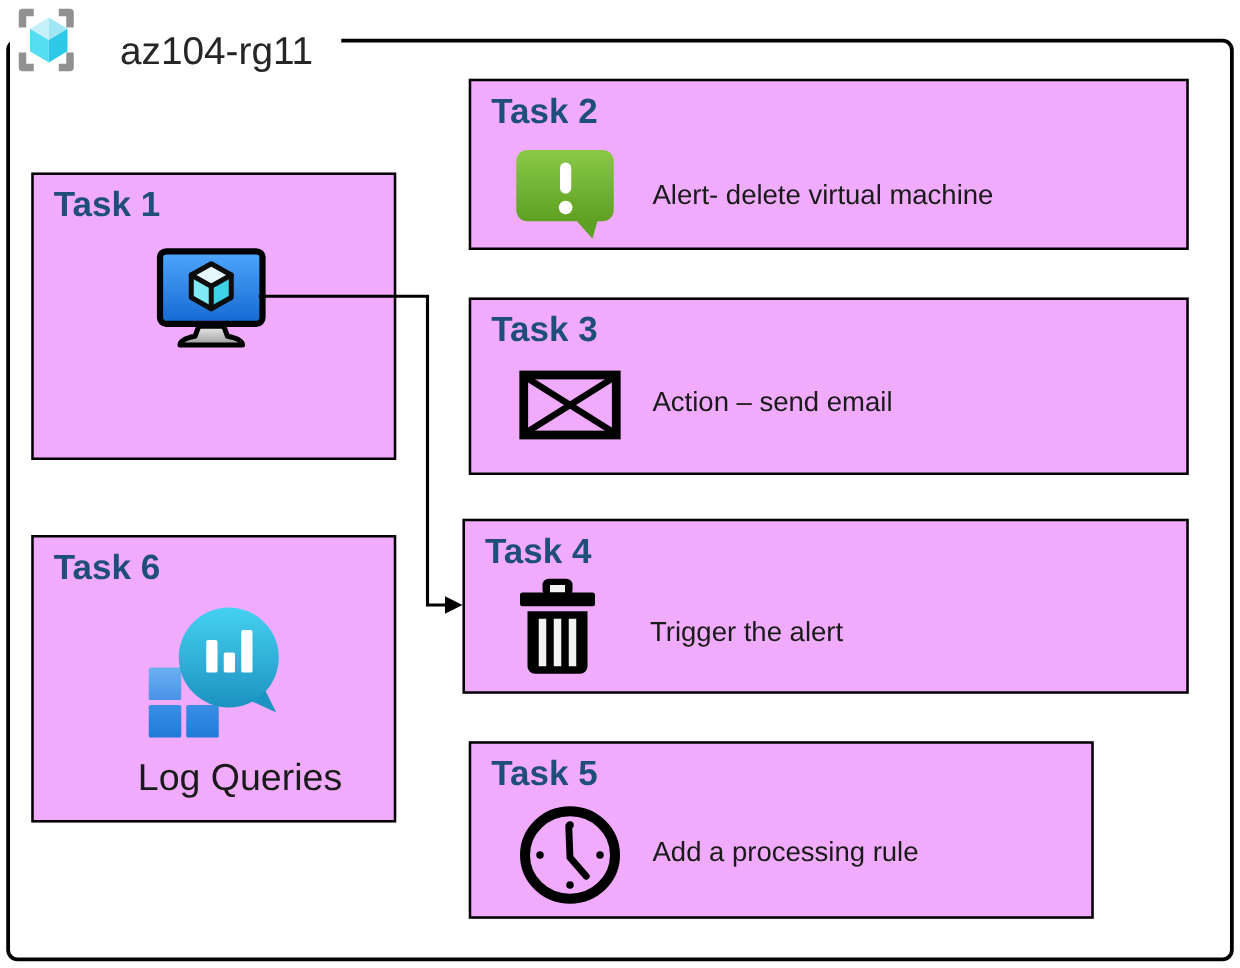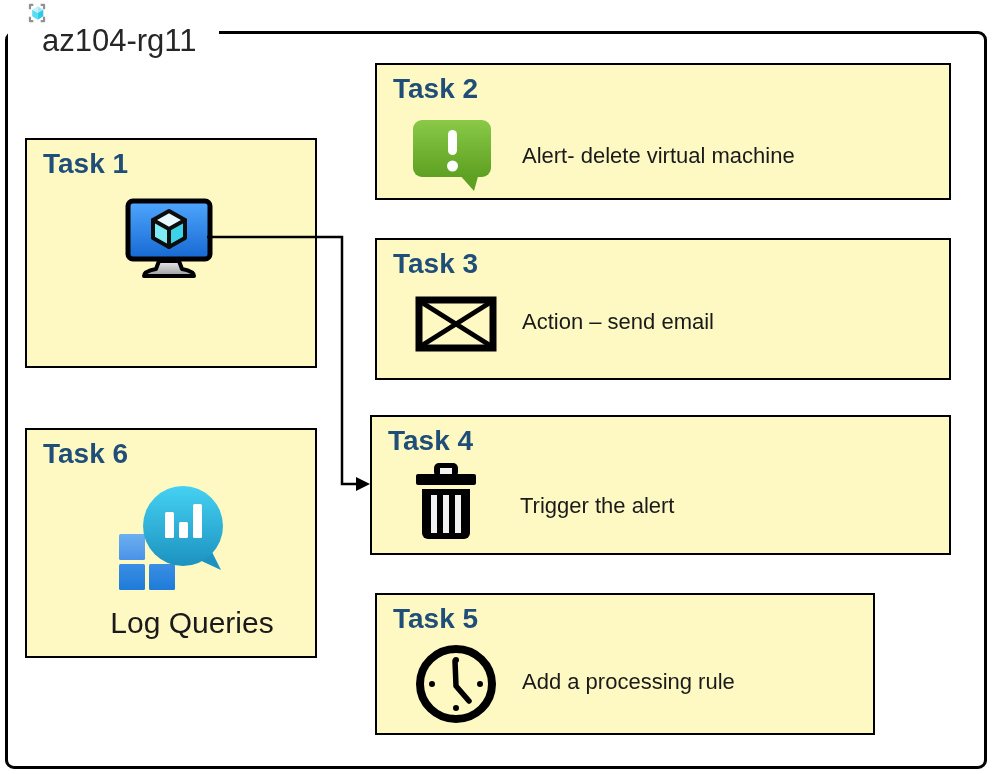--- a/index.html
+++ b/index.html
@@ -5,26 +5,26 @@
   html,body{margin:0;padding:0;background:#ffffff;}
   .canvas{
     position:relative;width:992px;height:774px;background:#ffffff;overflow:hidden;
     font-family:"Liberation Sans", sans-serif;
   }
   .outer-rect{
     position:absolute;left:5px;top:31px;width:982px;height:738px;
     border:3px solid #000;border-radius:9px;box-sizing:border-box;background:transparent;
   }
   .rg-header{
-    position:absolute;left:8px;top:3px;display:flex;align-items:flex-start;
-    background:#ffffff;padding:0 22px 0 2px;z-index:4;height:56px;flex-direction:column;
+    position:absolute;left:8px;top:3px;display:flex;align-items:flex-end;
+    background:#ffffff;padding:0 22px 0 2px;z-index:4;height:56px;
   }
   .rg-header .rg-label{font-size:31px;color:#262626;margin-left:32px;white-space:nowrap;}
   .task-box{
-    position:absolute;background:#fef9c3;border:2px solid #000;box-sizing:border-box;z-index:1;
+    position:absolute;background:#f0abfc;border:2px solid #000;box-sizing:border-box;z-index:1;
   }
   .task-title{
     position:absolute;left:16px;top:8px;font-size:28px;font-weight:bold;color:#1f4e79;
   }
   .box-task1{left:25px;top:138px;width:292px;height:230px;}
   .box-task6{left:25px;top:428px;width:292px;height:230px;}
   .box-task2{left:375px;top:63px;width:576px;height:137px;}
   .box-task3{left:375px;top:238px;width:576px;height:142px;}
   .box-task4{left:370px;top:415px;width:581px;height:140px;}
   .box-task5{left:375px;top:593px;width:500px;height:142px;}

